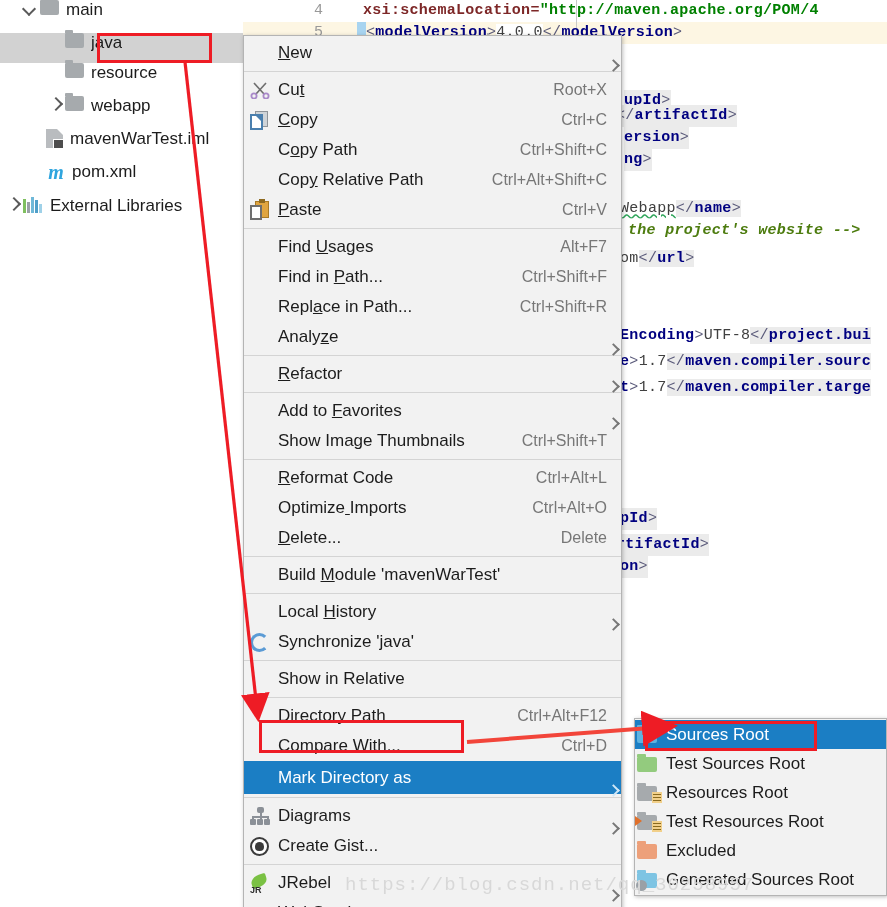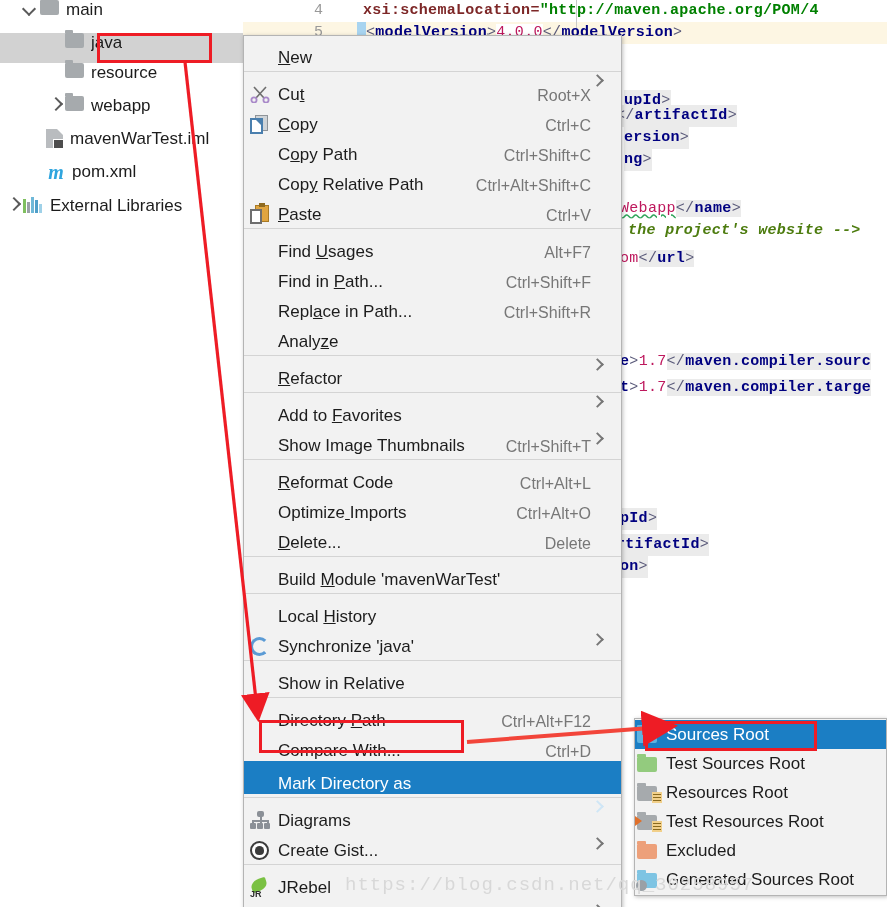--- a/index.html
+++ b/index.html
@@ -86,43 +86,43 @@
     position:absolute;left:90px;white-space:pre;
     font-family:"Liberation Mono", monospace;font-size:15px;line-height:22px;
     letter-spacing:0.3px;
   }
   .hl-band{position:absolute;left:0;right:0;height:22px;background:#fdf6e3;}
   .tag{color:#000080;font-weight:bold;}
   .ang{color:#5a5a7a;}
   .attrname{color:#7d2727;font-weight:bold;}
   .attrval{color:#008000;font-weight:bold;}
   .comment{color:#4d7c0f;font-style:italic;font-weight:bold;}
-  .txt{color:#be185d;background:#ffffff;}
+  .txt{color:#404040;background:#ffffff;}
   .shade{background:#ebebeb;}
   .caret{display:inline-block;width:9px;height:18px;background:#a8d4f0;vertical-align:-4px;}
   .wavy{text-decoration:underline wavy #2fa55a;}
   #gutter-divider{
     position:absolute;left:333px;top:0;bottom:0;width:1px;background:#c8c8c8;
   }
   #editor-left-border{
     position:absolute;left:244px;top:33px;bottom:0;width:2px;background:#b5b5b5;
   }
 
   
   #context-menu{
     position:absolute;left:243px;top:35px;width:379px;
     background:#f2f2f2;border:1px solid #b4b4b4;
     box-shadow:1px 1px 4px rgba(0,0,0,.25);
     font-size:17px;color:#1c1c1c;
     padding:2px 0 2px 0;
     box-sizing:border-box;
   }
   .mi{
-    position:relative;display:flex;align-items:flex-end;
-    height:30px;padding:0 16px 0 0;white-space:nowrap;
+    position:relative;display:flex;align-items:center;
+    height:30px;padding:0 0 0 0;white-space:nowrap;
   }
   .mi.tall{height:33px;}
   .mi-icon{
     width:26px;flex:0 0 26px;height:22px;position:relative;margin-left:4px;
   }
   .mi-label{flex:1 1 auto;padding-left:4px;}
   .mi-accel{color:#777777;font-size:16px;padding-left:22px;}
   .mi-arrow{
     width:14px;flex:0 0 14px;position:relative;
   }
@@ -271,20 +271,21 @@
 
   <div class="code-line shade" style="top:83px;left:381px;margin-top:7px;"><span class="tag">upId</span><span class="ang">&gt;</span></div>
   <div class="code-line shade" style="top:105px;left:373px;"><span class="ang">&lt;/</span><span class="tag">artifactId</span><span class="ang">&gt;</span></div>
   <div class="code-line shade" style="top:127px;left:381px;"><span class="tag">ersion</span><span class="ang">&gt;</span></div>
   <div class="code-line shade" style="top:149px;left:381px;text-align:center;"><span class="tag">ng</span><span class="ang">&gt;</span></div>
 
   <div class="code-line" style="top:198px;left:377px;"><span class="txt wavy">Webapp</span><span class="shade"><span class="ang">&lt;/</span><span class="tag">name</span><span class="ang">&gt;</span></span></div>
   <div class="code-line" style="top:220px;left:385px;"><span class="comment">the project's website --&gt;</span></div>
   <div class="code-line" style="top:248px;left:377px;"><span class="txt">om</span><span class="shade"><span class="ang">&lt;/</span><span class="tag">url</span><span class="ang">&gt;</span></span></div>
 
+  <div class="code-line" style="top:325px;left:377px;"><span class="tag">Encoding</span><span class="ang">&gt;</span><span class="txt">UTF-8</span><span class="shade"><span class="ang">&lt;/</span><span class="tag">project.bui</span></span></div>
   <div class="code-line" style="top:351px;left:377px;"><span class="tag">e</span><span class="ang">&gt;</span><span class="txt">1.7</span><span class="shade"><span class="ang">&lt;/</span><span class="tag">maven.compiler.sourc</span></span></div>
   <div class="code-line" style="top:377px;left:377px;"><span class="tag">t</span><span class="ang">&gt;</span><span class="txt">1.7</span><span class="shade"><span class="ang">&lt;/</span><span class="tag">maven.compiler.targe</span></span></div>
 
   <div class="code-line shade" style="top:508px;left:377px;"><span class="tag">pId</span><span class="ang">&gt;</span></div>
   <div class="code-line shade" style="top:534px;left:373px;"><span class="tag">rtifactId</span><span class="ang">&gt;</span></div>
   <div class="code-line shade" style="top:556px;left:377px;"><span class="tag">on</span><span class="ang">&gt;</span></div>
 </div>
 
 <div id="context-menu">
     <div class="mi">

